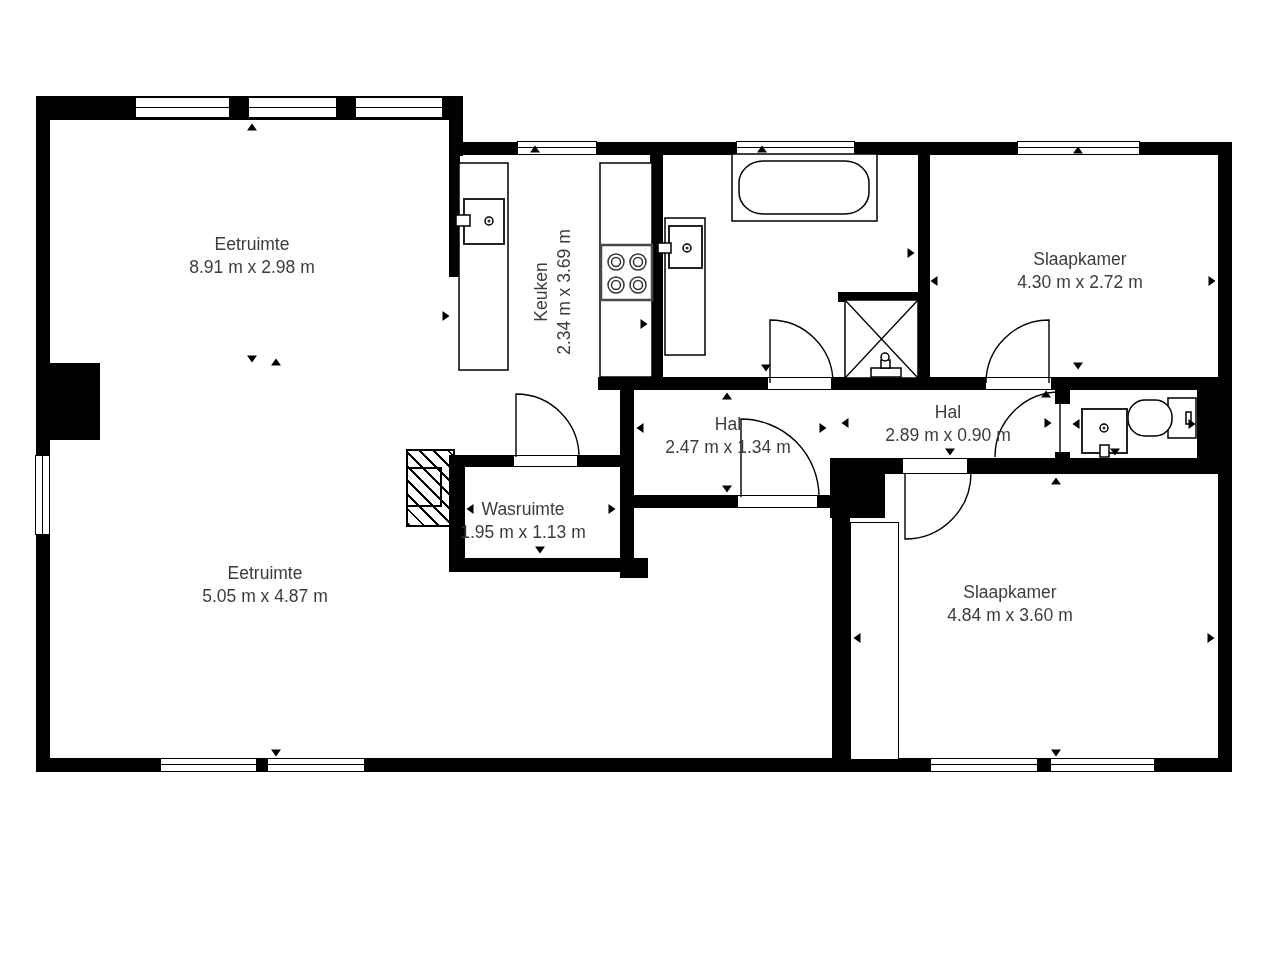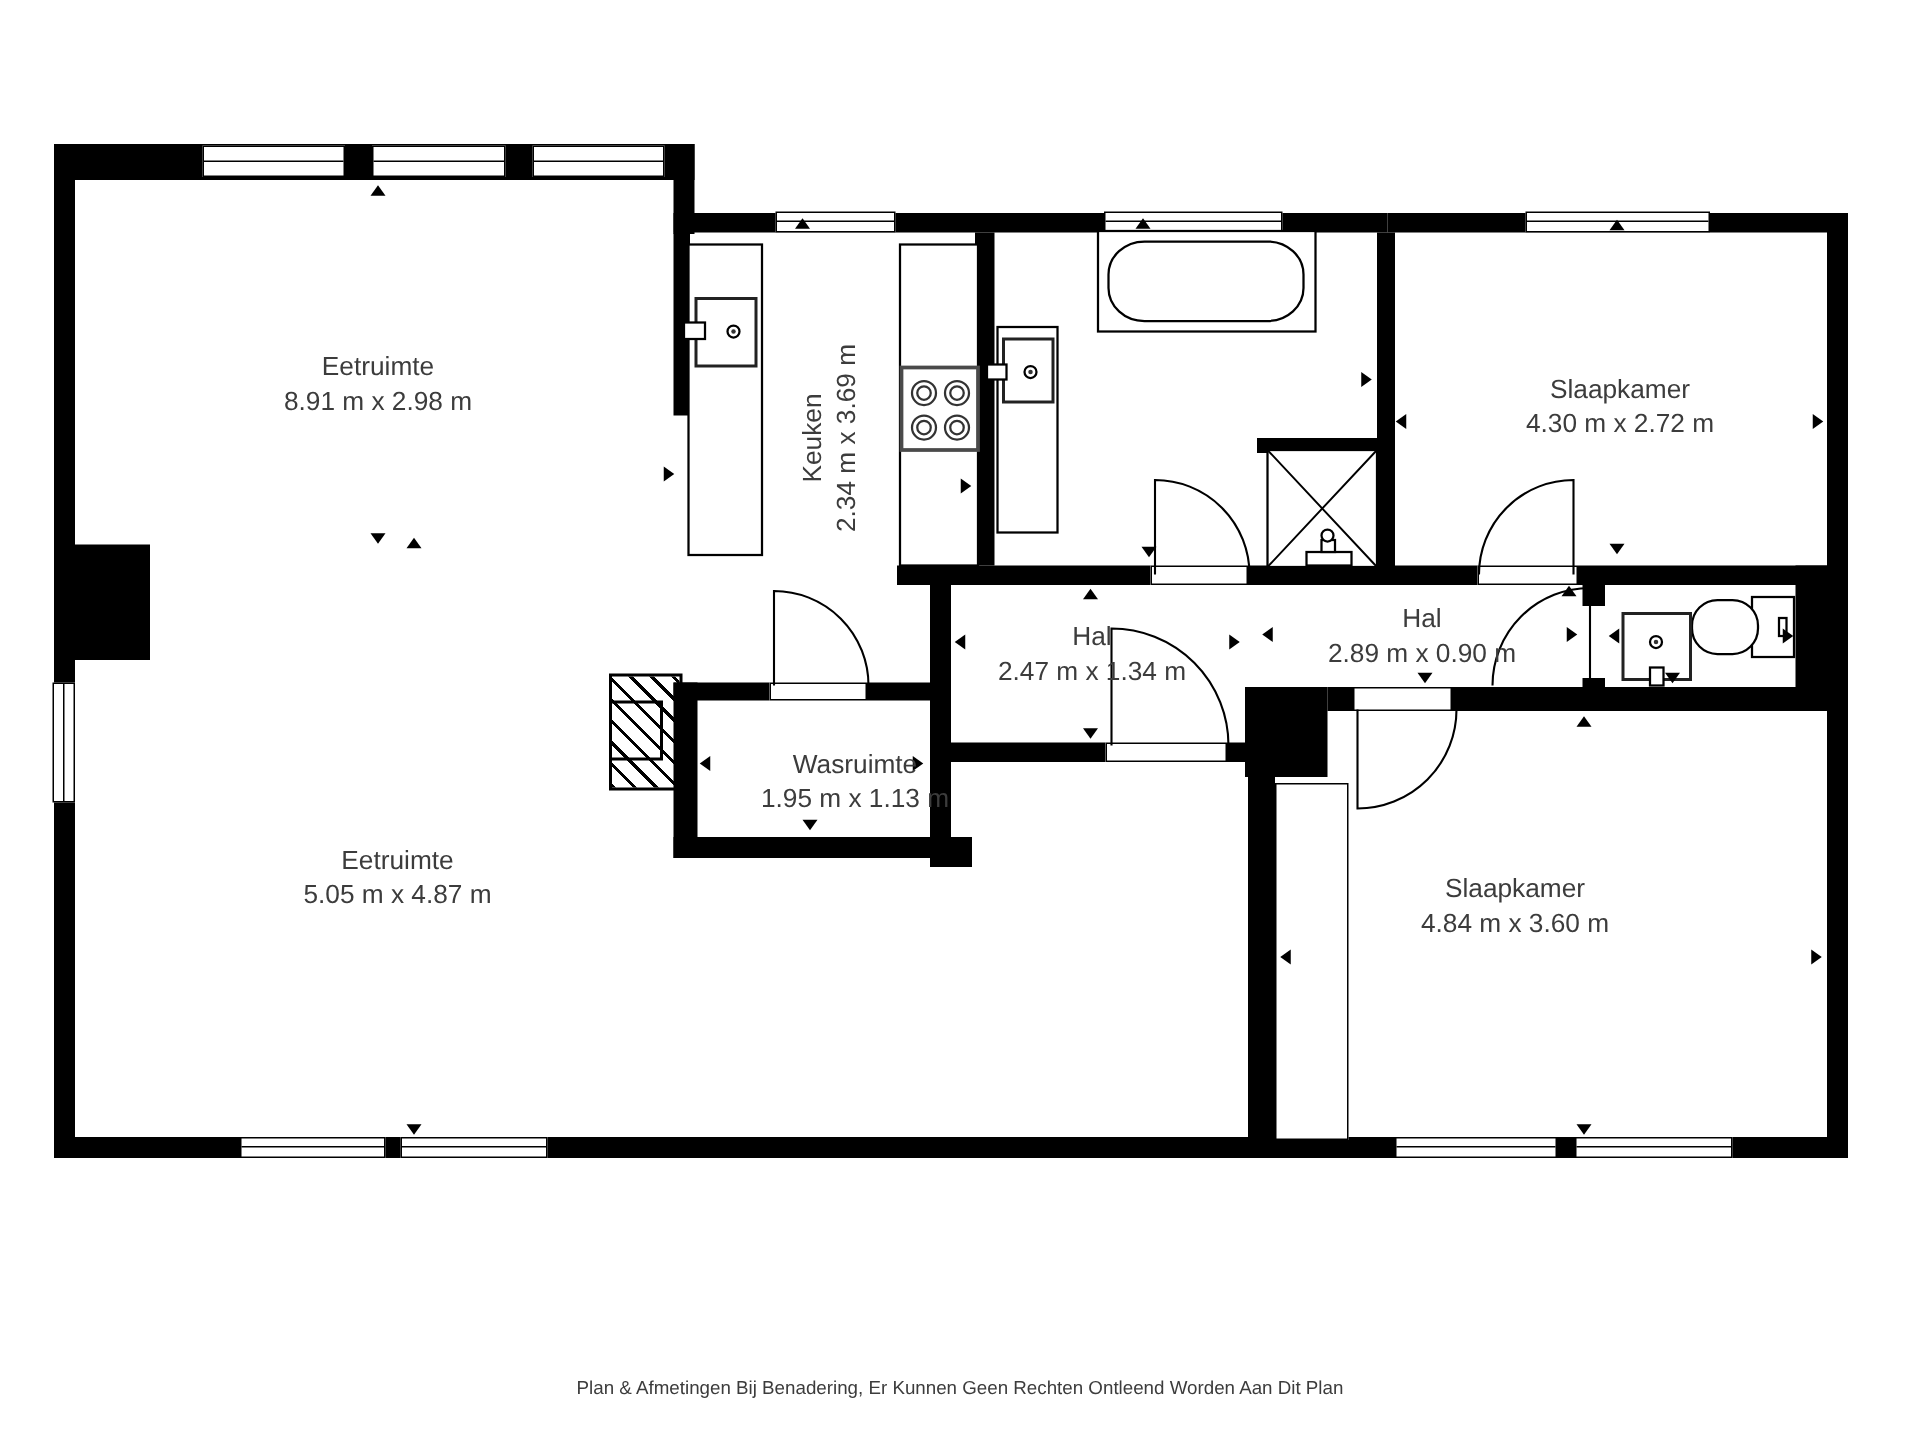--- a/index.html
+++ b/index.html
@@ -217,27 +217,26 @@
     <div>4.30 m x 2.72 m</div>
   </div>
   <div class="room-label" style="left:728px;top:436px;">
     <div>Hal</div>
     <div>2.47 m x 1.34 m</div>
   </div>
   <div class="room-label" style="left:948px;top:424px;">
     <div>Hal</div>
     <div>2.89 m x 0.90 m</div>
   </div>
-  <div class="room-label" style="left:570px;top:521px;">
+  <div class="room-label" style="left:523px;top:521px;">
     <div>Wasruimte</div>
     <div>1.95 m x 1.13 m</div>
   </div>
   <div class="room-label" style="left:265px;top:585px;">
     <div>Eetruimte</div>
     <div>5.05 m x 4.87 m</div>
   </div>
   <div class="room-label" style="left:1010px;top:604px;">
     <div>Slaapkamer</div>
     <div>4.84 m x 3.60 m</div>
   </div>
 
-  <div class="footer">Plan &amp; Afmetingen Bij Benadering, Er Kunnen Geen Rechten Ontleend Worden Aan Dit Plan</div>
 </div>
 
 </body></html>

